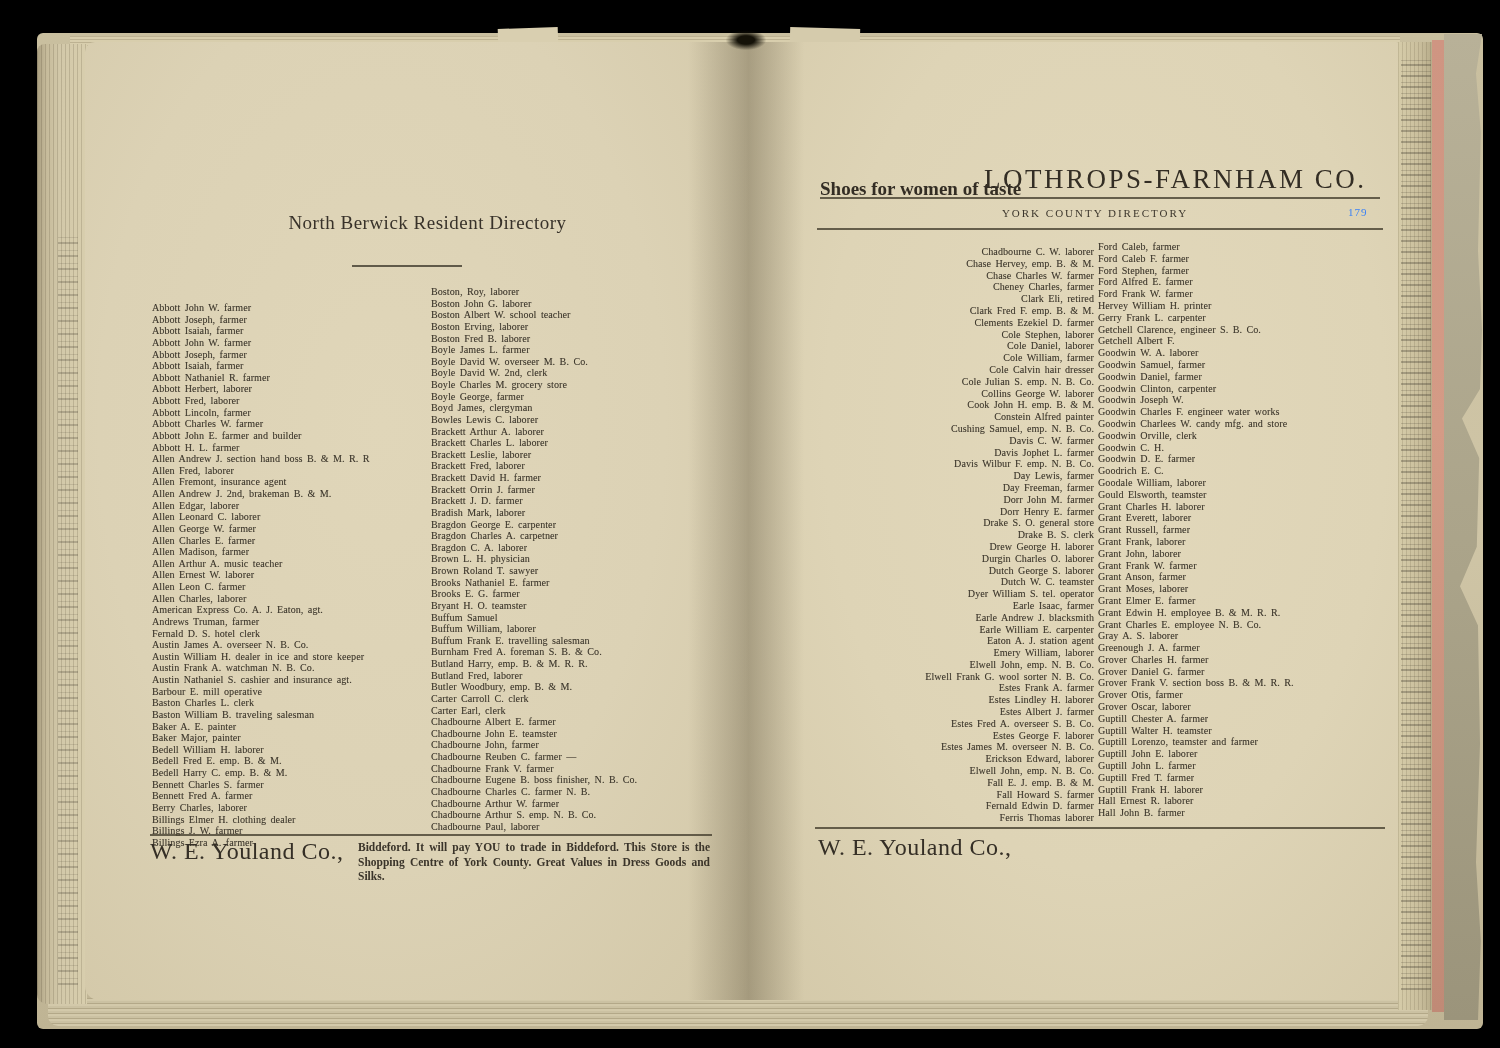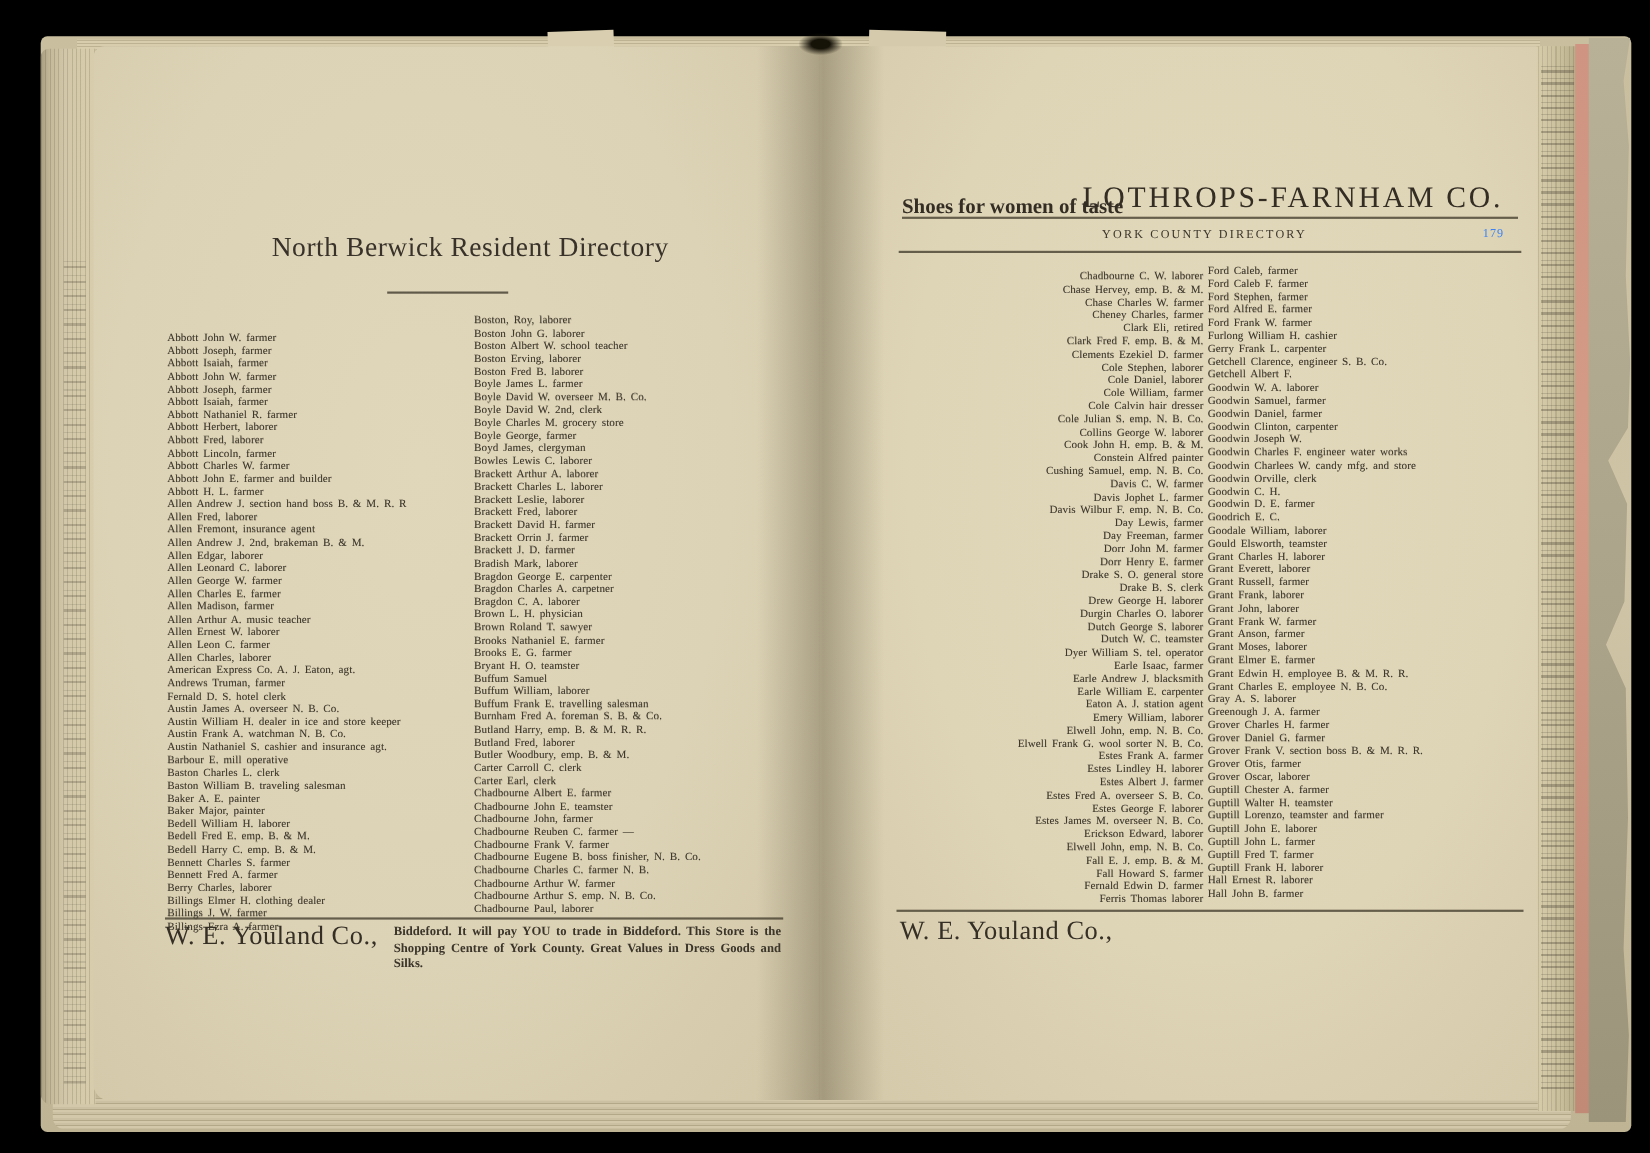--- a/index.html
+++ b/index.html
@@ -36,21 +36,21 @@
   .page{position:absolute;top:42px;height:958px;color:#3e382d;}
   .page-left{left:85px;width:660px;border-radius:10px 0 0 14px;
     background:radial-gradient(ellipse at 45% 40%,#e0d6b9 0%,#dcd2b5 55%,#d2c7a7 100%);}
   .page-right{left:745px;width:655px;border-radius:0 4px 4px 0;
     background:radial-gradient(ellipse at 55% 40%,#e2d8bb 0%,#ded4b6 55%,#d3c8a8 100%);}
   .gutter{position:absolute;left:688px;top:42px;width:116px;height:958px;pointer-events:none;
     background:linear-gradient(90deg,rgba(0,0,0,0) 0%,rgba(74,64,42,.30) 48%,rgba(74,64,42,.34) 52%,rgba(0,0,0,0) 100%);}
   .gutter-top{position:absolute;left:726px;top:30px;width:40px;height:20px;background:radial-gradient(ellipse at center,#151208 30%,transparent 72%);}
   
   .dir-title{position:absolute;left:155px;top:212px;width:545px;text-align:center;
-    font-size:25px;letter-spacing:.5px;color:#38322a;}
+    font-size:19px;letter-spacing:.5px;color:#38322a;}
   .title-rule{position:absolute;left:352px;top:265px;width:110px;height:2px;background:#4a4436;opacity:.85;}
   .rule{position:absolute;height:2px;background:#46402f;opacity:.8;}
   .col{position:absolute;white-space:nowrap;font-size:10px;line-height:11.62px;
     letter-spacing:.1px;word-spacing:1.8px;color:#3e382d;text-shadow:.2px .2px 0 rgba(62,56,45,.35);}
   .col-r{line-height:11.8px;}
   .footer-brand{position:absolute;font-size:24px;letter-spacing:.5px;color:#352f26;}
   .footer-text{position:absolute;font-size:11.5px;font-weight:bold;line-height:14.6px;
     text-align:justify;color:#3a342a;word-spacing:2px;}
   .hdr-tagline{position:absolute;left:820px;top:178px;font-size:19px;font-weight:bold;color:#332d24;}
   .hdr-brand{position:absolute;left:984px;top:164px;font-size:27px;letter-spacing:2.5px;color:#332d24;}
@@ -232,21 +232,21 @@
       <div class="entry">Fall Howard S. farmer</div>
       <div class="entry">Fernald Edwin D. farmer</div>
       <div class="entry">Ferris Thomas laborer</div>
     </div>
   <div class="col col-r" style="left:1098px;top:241px;width:295px;">
       <div class="entry">Ford Caleb, farmer</div>
       <div class="entry">Ford Caleb F. farmer</div>
       <div class="entry">Ford Stephen, farmer</div>
       <div class="entry">Ford Alfred E. farmer</div>
       <div class="entry">Ford Frank W. farmer</div>
-      <div class="entry">Furlong William H. cashier</div>
+      <div class="entry">Hervey William H. printer</div>
       <div class="entry">Gerry Frank L. carpenter</div>
       <div class="entry">Getchell Clarence, engineer S. B. Co.</div>
       <div class="entry">Getchell Albert F.</div>
       <div class="entry">Goodwin W. A. laborer</div>
       <div class="entry">Goodwin Samuel, farmer</div>
       <div class="entry">Goodwin Daniel, farmer</div>
       <div class="entry">Goodwin Clinton, carpenter</div>
       <div class="entry">Goodwin Joseph W.</div>
       <div class="entry">Goodwin Charles F. engineer water works</div>
       <div class="entry">Goodwin Charlees W. candy mfg. and store</div>

